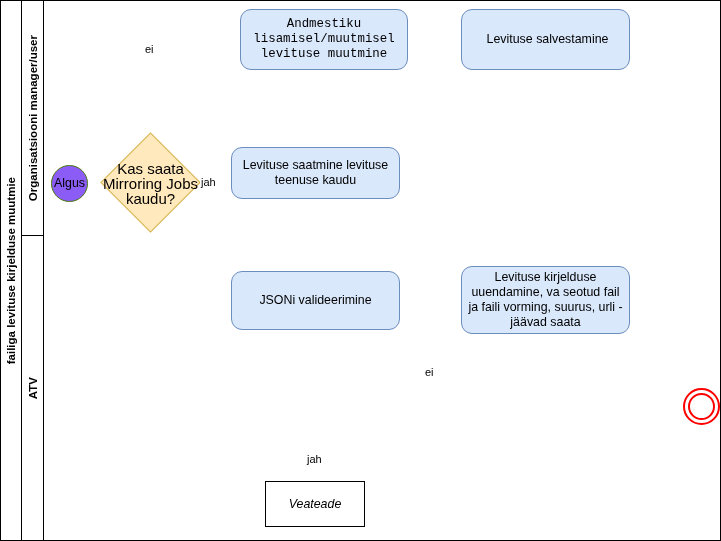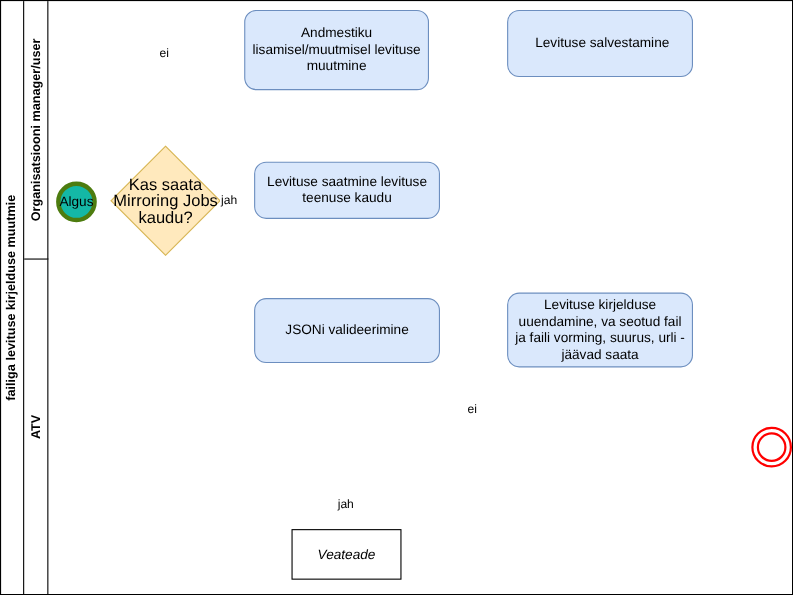--- a/index.html
+++ b/index.html
@@ -100,22 +100,22 @@
     padding: 2px 6px;
   }
 
   .process-plain {
     background: #ffffff;
     border: 1px solid #000000;
     border-radius: 0px;
   }
 
   .start-circle {
-    background: #14b8a6;
-    border: 4px solid #4d7c0f;
+    background: #8b5cf6;
+    border: 1px solid #4d7c0f;
     border-radius: 50%;
   }
 
   .decision-wrap {
     position: absolute;
   }
   .decision-wrap .diamond {
     position: absolute;
     left: 0;
     top: 0;
@@ -183,21 +183,21 @@
     <div class="lane lane-1">
       <span>Organisatsiooni manager/user</span>
     </div>
 
     <div class="lane lane-2">
       <span>ATV</span>
     </div>
 
   </div>
 
-  <div class="shape process" style="left:222px; top:9px; width:168px; height:73px;">Andmestiku lisamisel/muutmisel levituse muutmine</div>
+  <div class="shape process" style="left:240px; top:9px; width:168px; height:61px;font-family:Liberation Mono, monospace;">Andmestiku lisamisel/muutmisel levituse muutmine</div>
 
   <div class="shape process" style="left:461px; top:9px; width:169px; height:61px;padding-left:10px;">Levituse salvestamine</div>
 
   <div class="edge-label" style="left:144px; top:43px;">ei</div>
 
   <div class="shape start-circle" style="left:51px; top:165px; width:37px; height:37px;">Algus</div>
 
   <div class="decision-wrap" style="left:115px; top:147px; width:71px; height:71px;">
     <div class="diamond"></div>
     <div class="dtext">Kas saata Mirroring Jobs kaudu?</div>

